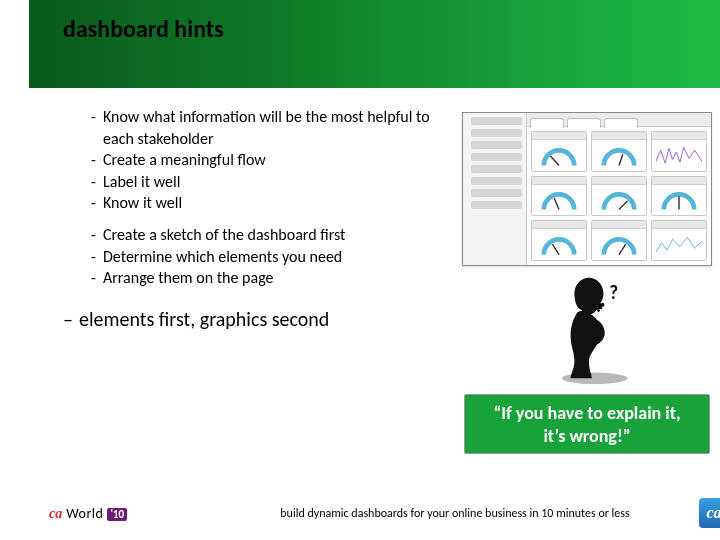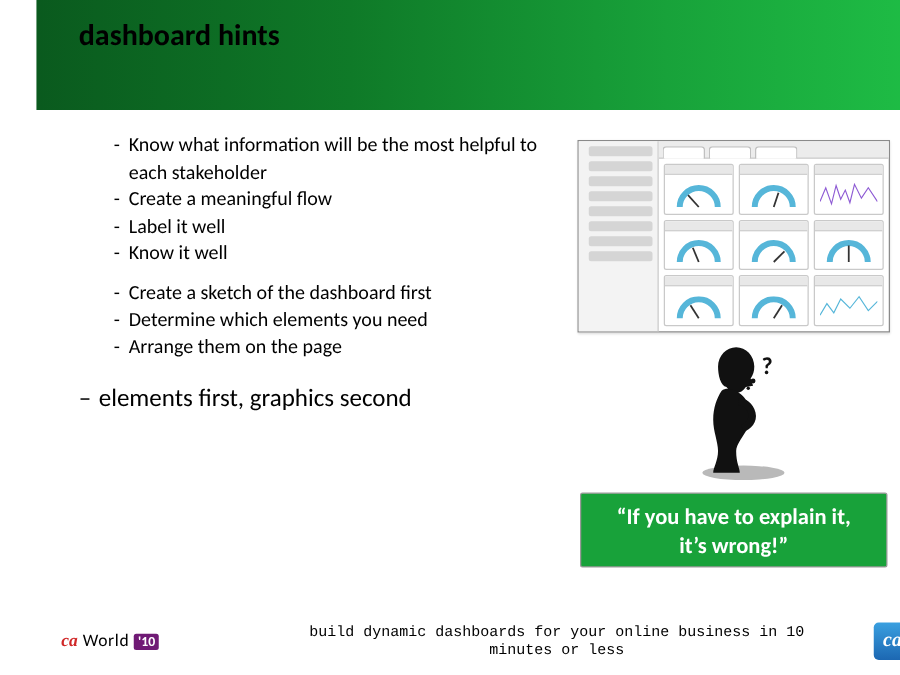--- a/index.html
+++ b/index.html
@@ -42,21 +42,21 @@
   .footer {
     position: absolute; left: 0; bottom: 0; width: 100%; height: 54px;
     display: flex; align-items: center; padding: 0 20px; gap: 24px;
   }
   .footer-left { display: flex; flex-direction: column; align-items: flex-start; width: 180px; }
   .footer-left .brand { font-size: 14px; display: flex; align-items: baseline; gap: 4px; }
   .footer-left .brand .ca { font-family: Georgia, serif; font-style: italic; font-weight: 700; color: #d02828; }
   .footer-left .brand .world { font-weight: 400; color: #000; letter-spacing: 0.5px; }
   .footer-left .brand .yr { background: #701a75; color: #fff; font-weight: 700; padding: 0 3px; border-radius: 2px; font-size: 11px; }
   .footer-left .copy { font-size: 8.5px; color: #000; margin-top: 2px; }
-  .footer-center { flex: 1 1 auto; text-align: center; font-size: 12px; color: #000; font-family: Liberation Mono, monospace; }
+  .footer-center { flex: 1 1 auto; text-align: center; font-size: 12px; color: #000; }
   .footer-right { width: 48px; display: flex; justify-content: flex-end; }
   .ca-logo {
     width: 30px; height: 30px; border-radius: 4px;
     background: linear-gradient(#3aa0e0, #1c67b2);
     display: flex; align-items: center; justify-content: center;
     font-family: Georgia, serif; font-style: italic; font-weight: 700;
     color: #fff; font-size: 16px;
   }
 
   

